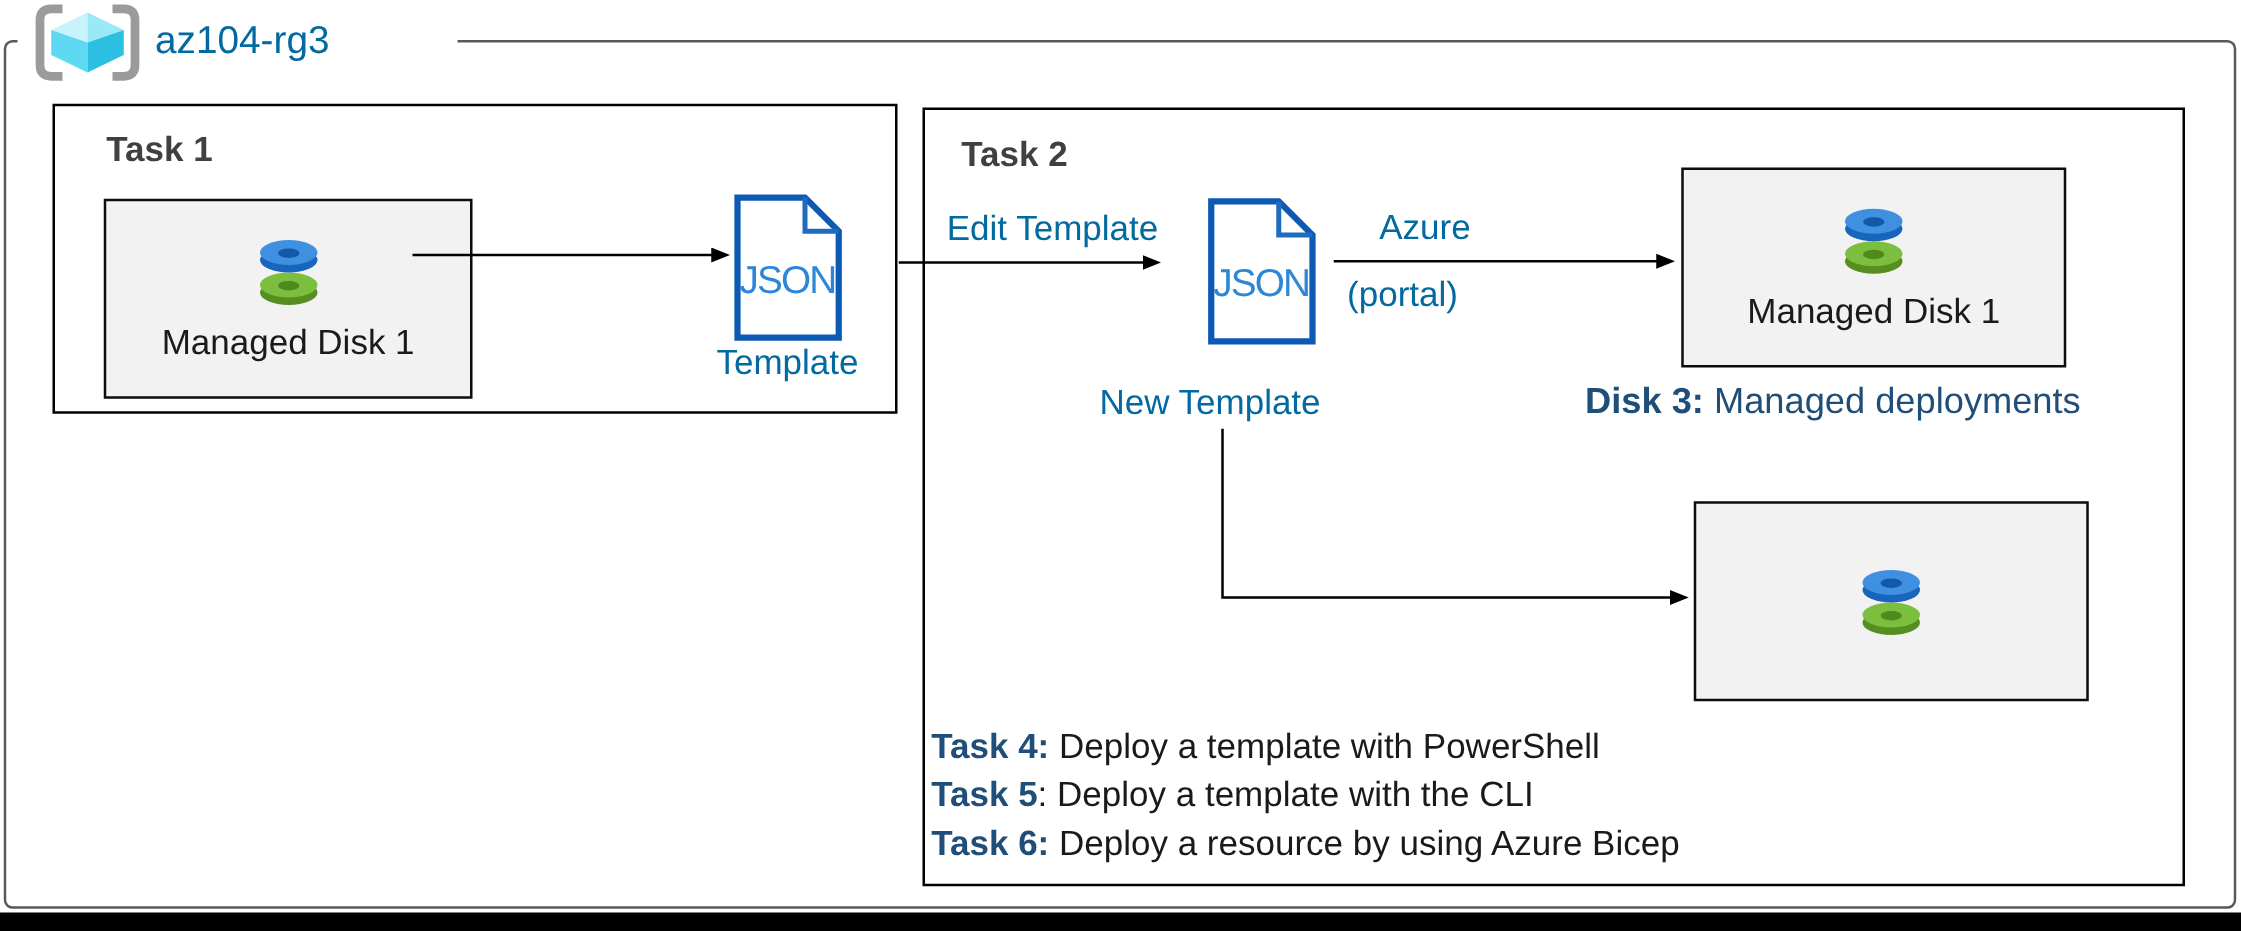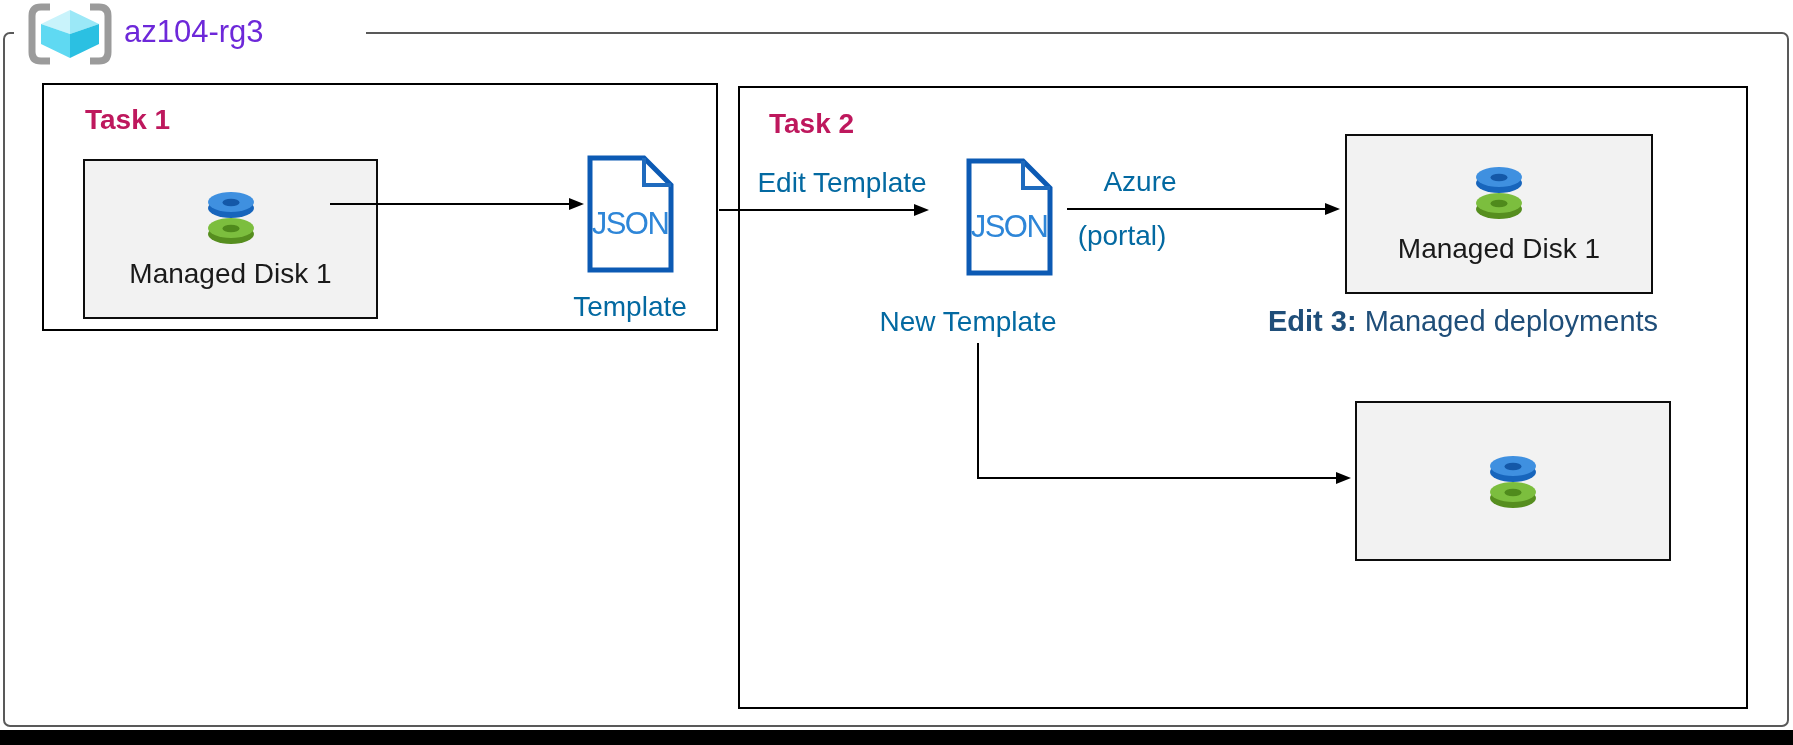--- a/index.html
+++ b/index.html
@@ -8,26 +8,26 @@
     font-family:"Liberation Sans",sans-serif;overflow:hidden;color:#111;
   }
   .abs{position:absolute;}
   
   .outer-box{
     left:3px;top:32px;width:1786px;height:695px;
     border:2.5px solid #595959;border-radius:7px;box-sizing:border-box;
   }
   .bottom-bar{left:0;top:730px;width:1793px;height:15px;background:#000;}
   .header-patch{left:14px;top:26px;width:352px;height:14px;background:#fff;}
-  .rg-label{left:124px;top:14px;font-size:31px;color:#6d28d9;white-space:nowrap;}
+  .rg-label{left:124px;top:14px;font-size:31px;color:#0369a1;white-space:nowrap;}
   
   .task-box{border:2.5px solid #000;box-sizing:border-box;background:#fff;}
   .task1-box{left:42px;top:83px;width:676px;height:248px;}
   .task2-box{left:738px;top:86px;width:1010px;height:623px;}
-  .task-title{font-size:28px;font-weight:bold;color:#be185d;white-space:nowrap;}
+  .task-title{font-size:28px;font-weight:bold;color:#404040;white-space:nowrap;}
   
   .md-box{
     background:#F2F2F2;border:2px solid #0d0d0d;box-sizing:border-box;
     display:flex;flex-direction:column;align-items:center;justify-content:center;
     gap:13px;
   }
   .md-label{font-size:28px;color:#1a1a1a;white-space:nowrap;}
   
   .center-label{font-size:28px;color:#0369a1;text-align:center;white-space:nowrap;}
   .navy{color:#1F4E79;}
@@ -76,21 +76,21 @@
     </svg>
     <div class="md-label">Managed Disk 1</div>
   </div>
 
   <div class="abs" style="left:540px;top:154px;width:180px;text-align:center">
     <svg width="89" height="120" viewBox="0 0 89 120" style="margin:0 auto">
       <path d="M4,4 H58 L85,31 V116 H4 Z" fill="#ffffff" stroke="#0C5AB4" stroke-width="5"></path>
       <path d="M58,4 V31 H85" fill="none" stroke="#1F6BBE" stroke-width="4"></path>
       <text x="44" y="80" text-anchor="middle" font-size="31" letter-spacing="-1.5" fill="#2E86D8" font-family="Liberation Sans, sans-serif">JSON</text>
     </svg>
-    <div class="center-label" style="margin-top:17px">Template</div>
+    <div class="center-label" style="">Template</div>
   </div>
 
   <div class="abs task-box task2-box"></div>
   <div class="abs task-title" style="left:769px;top:108px">Task 2</div>
 
   <div class="abs center-label" style="left:736px;top:167px;width:212px">Edit Template</div>
 
   <svg class="abs" style="left:965px;top:157px" width="89" height="120" viewBox="0 0 89 120">
     <path d="M4,4 H58 L85,31 V116 H4 Z" fill="#ffffff" stroke="#0C5AB4" stroke-width="5"></path>
     <path d="M58,4 V31 H85" fill="none" stroke="#1F6BBE" stroke-width="4"></path>
@@ -107,34 +107,39 @@
       <ellipse cx="26" cy="39" rx="23" ry="10" fill="#7CBE3E"></ellipse>
       <ellipse cx="26" cy="39.5" rx="8.5" ry="3.8" fill="#4F8A1C"></ellipse>
       <ellipse cx="26" cy="19" rx="23" ry="10" fill="#1765BC"></ellipse>
       <ellipse cx="26" cy="13" rx="23" ry="10" fill="#3F90E0"></ellipse>
       <ellipse cx="26" cy="13.5" rx="8.5" ry="3.8" fill="#1458A8"></ellipse>
     </svg>
     <div class="md-label">Managed Disk 1</div>
   </div>
 
   <div class="abs task3-line">
-    <span class="navy bold">Edit 3:</span><span class="navy task3-rest"> Managed deployments</span>
+    <span class="navy bold">Disk 3:</span><span class="navy task3-rest"> Managed deployments</span>
   </div>
 
   <div class="abs md-box" style="left:1355px;top:401px;width:316px;height:160px">
     <svg width="52" height="56" viewBox="0 0 52 56">
       <ellipse cx="26" cy="45" rx="23" ry="10" fill="#568E1F"></ellipse>
       <ellipse cx="26" cy="39" rx="23" ry="10" fill="#7CBE3E"></ellipse>
       <ellipse cx="26" cy="39.5" rx="8.5" ry="3.8" fill="#4F8A1C"></ellipse>
       <ellipse cx="26" cy="19" rx="23" ry="10" fill="#1765BC"></ellipse>
       <ellipse cx="26" cy="13" rx="23" ry="10" fill="#3F90E0"></ellipse>
       <ellipse cx="26" cy="13.5" rx="8.5" ry="3.8" fill="#1458A8"></ellipse>
     </svg>
   </div>
 
+  <div class="abs tasks-list">
+    <div><span class="task-prefix">Task 4:</span><span class="task-rest"> Deploy a template with PowerShell</span></div>
+    <div><span class="task-prefix">Task 5</span><span class="task-rest">: Deploy a template with the CLI</span></div>
+    <div><span class="task-prefix">Task 6:</span><span class="task-rest"> Deploy a resource by using Azure Bicep</span></div>
+  </div>
 
   <svg class="abs arrow-overlay" width="1793" height="745" viewBox="0 0 1793 745">
     <defs>
       <marker id="ah" markerUnits="userSpaceOnUse" markerWidth="15" markerHeight="12" refX="1" refY="6" orient="auto">
         <path d="M0,0 L15,6 L0,12 Z" fill="#000"></path>
       </marker>
     </defs>
     <line x1="330" y1="204" x2="570" y2="204" stroke="#000" stroke-width="2" marker-end="url(#ah)"></line>
     <line x1="719" y1="210" x2="915" y2="210" stroke="#000" stroke-width="2" marker-end="url(#ah)"></line>
     <line x1="1067" y1="209" x2="1326" y2="209" stroke="#000" stroke-width="2" marker-end="url(#ah)"></line>

